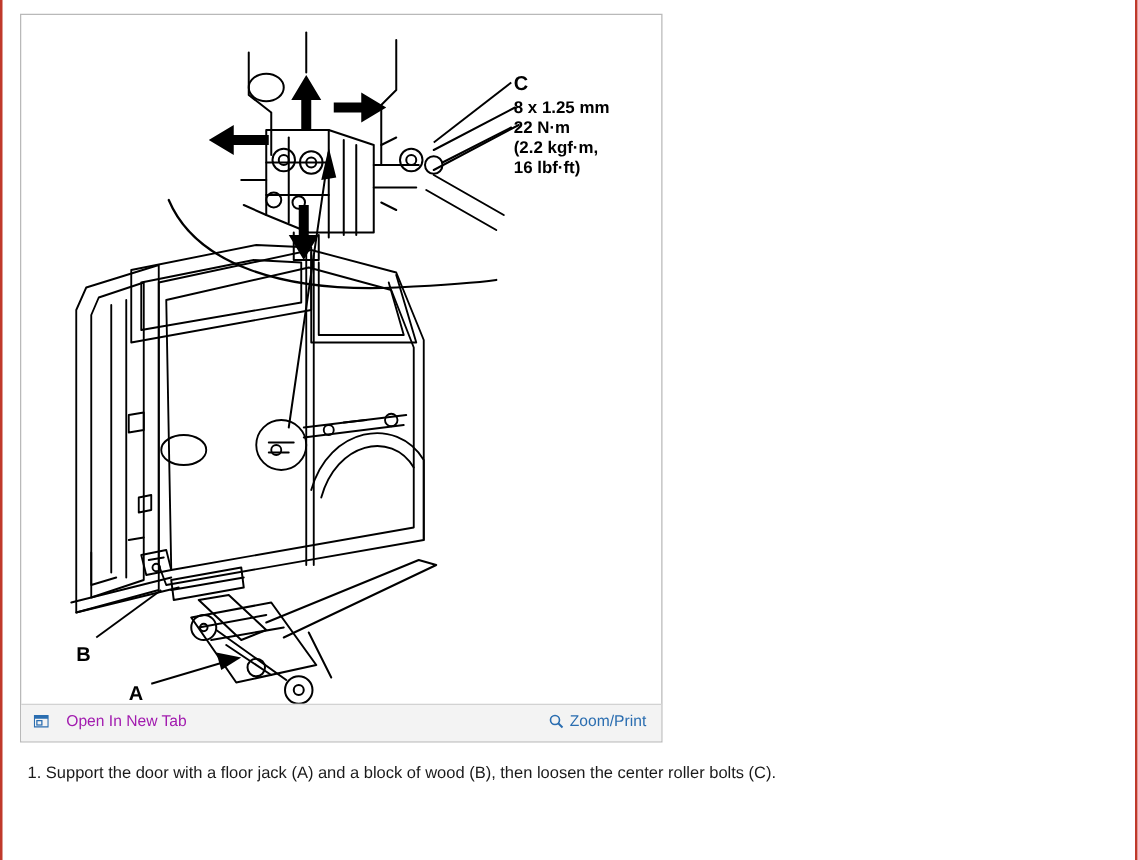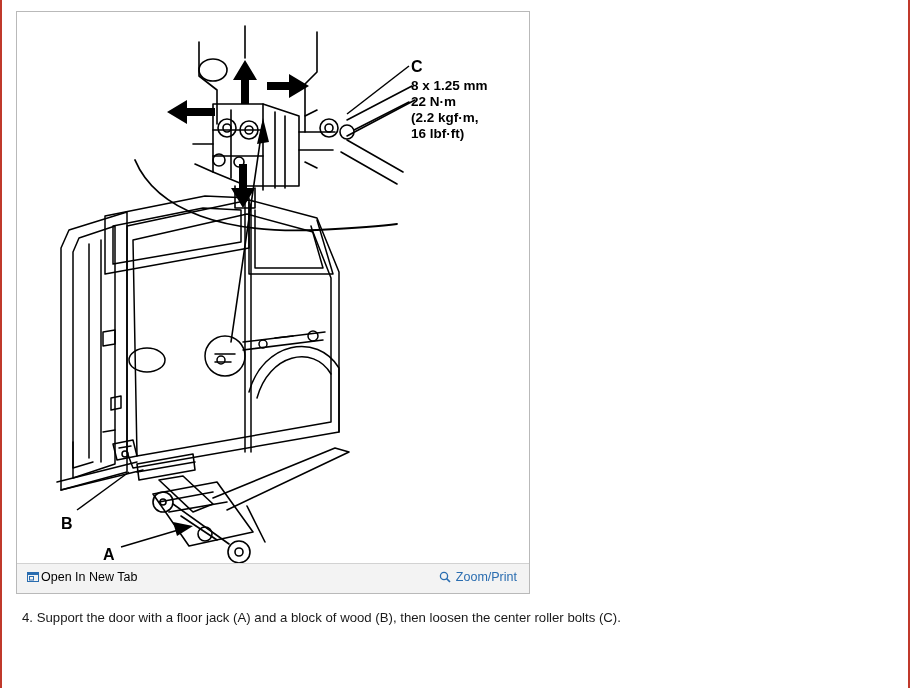--- a/index.html
+++ b/index.html
@@ -52,22 +52,22 @@
     background: #f3f3f3;
     border-top: 1px solid #d2d2d2;
     box-sizing: border-box;
   }
   .open-new-tab {
     position: absolute;
     left: 10px;
     top: 6px;
     display: flex;
     align-items: center;
-    gap: 2px;
-    color: #000000;
+    gap: 14px;
+    color: #a21caf;
     font-size: 12.5px;
     cursor: pointer;
   }
   .zoom-print {
     position: absolute;
     right: 12px;
     top: 6px;
     display: flex;
     align-items: center;
     gap: 5px;
@@ -293,16 +293,16 @@
             <line x1="7.6" y1="7.6" x2="11" y2="11" stroke="#2a6db0" stroke-width="1.6"></line>
           </svg>
         </span>
         <span class="label">Zoom/Print</span>
       </div>
 
     </div>
   </div>
 
   <div class="steps">
-    <p class="step">4. Support the door with a floor jack (A) and a block of wood (B), then loosen the center roller bolts (C).</p>
+    <p class="step">1. Support the door with a floor jack (A) and a block of wood (B), then loosen the center roller bolts (C).</p>
   </div>
 
 </div>
 
 </body></html>

